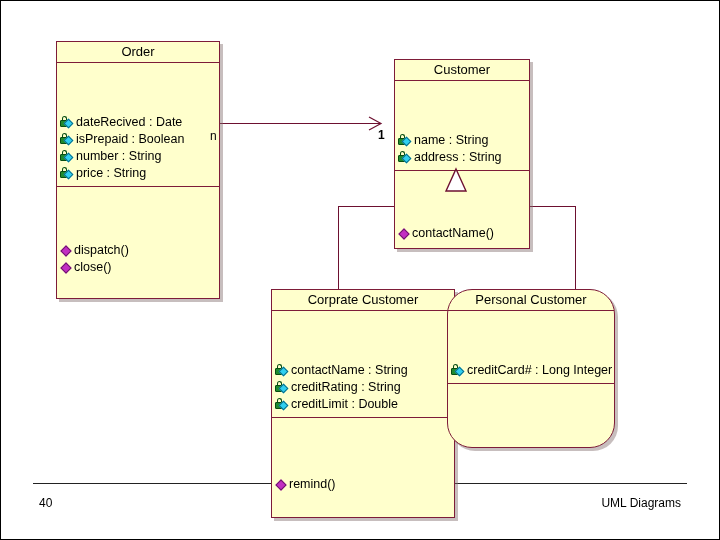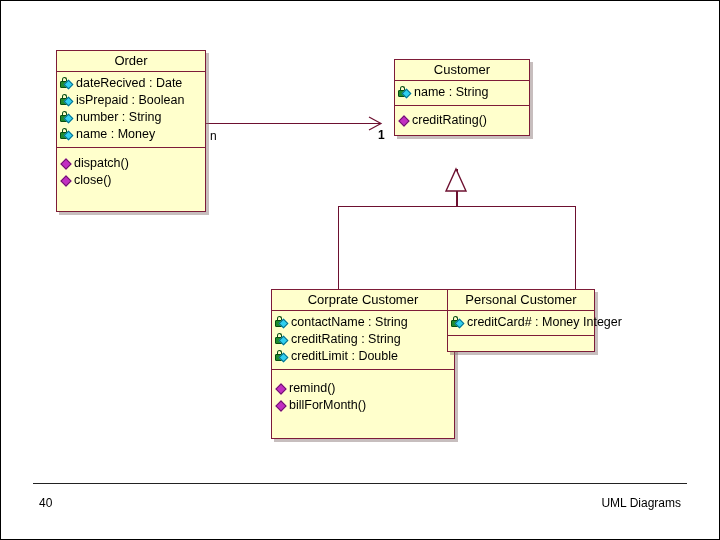--- a/index.html
+++ b/index.html
@@ -34,20 +34,21 @@
     font-size: 13px;
     color: #000000;
     padding: 2px 4px 3px 4px;
     border-bottom: 1px solid #7d1c38;
     line-height: 15px;
     white-space: nowrap;
   }
   .uml-compartment {
     border-bottom: 1px solid #7d1c38;
     padding: 3px 2px 4px 3px;
+    margin-top: 48px;
   }
   .uml-compartment.last {
     border-bottom: none;
   }
   .uml-row {
     display: flex;
     align-items: center;
     font-size: 12.5px;
     color: #000000;
     line-height: 17px;
@@ -184,21 +185,21 @@
 
   <div class="line-v thick" style="left:455px; top:168px; height:38px;"></div>
   <svg class="tri-hollow" style="left:441px; top:166px;" width="28" height="26" viewBox="0 0 28 26">
     <polygon points="14,2 24,24 4,24" fill="#ffffff" stroke="#6d1030" stroke-width="1.4"></polygon>
   </svg>
 
   <div class="line-h" style="left:337px; top:205px; width:238px;"></div>
   <div class="line-v" style="left:337px; top:205px; height:84px;"></div>
   <div class="line-v" style="left:574px; top:205px; height:84px;"></div>
 
-  <div class="uml-class" style="left:55px; top:49px; width:150px;">
+  <div class="uml-class" style="left:55px; top:40px; width:164px;">
     <div class="uml-title">Order</div>
     <div class="uml-compartment">
       <div class="uml-row">
         <span class="icon-attr">
           <span class="lock-shackle"></span>
             <span class="lock-body"></span>
             <span class="diamond"></span>
         </span>
         <span class="uml-row-text">dateRecived : Date</span>
       </div>
@@ -217,21 +218,21 @@
             <span class="diamond"></span>
         </span>
         <span class="uml-row-text">number : String</span>
       </div>
       <div class="uml-row">
         <span class="icon-attr">
           <span class="lock-shackle"></span>
             <span class="lock-body"></span>
             <span class="diamond"></span>
         </span>
-        <span class="uml-row-text">name : Money</span>
+        <span class="uml-row-text">price : String</span>
       </div>
     </div>
     <div class="uml-compartment last" style="padding-top:7px; padding-bottom:22px;">
       <div class="uml-row">
         <span class="icon-method">
           <span class="diamond"></span>
         </span>
         <span class="uml-row-text">dispatch()</span>
       </div>
       <div class="uml-row">
@@ -247,27 +248,35 @@
     <div class="uml-title">Customer</div>
     <div class="uml-compartment">
       <div class="uml-row">
         <span class="icon-attr">
           <span class="lock-shackle"></span>
             <span class="lock-body"></span>
             <span class="diamond"></span>
         </span>
         <span class="uml-row-text">name : String</span>
       </div>
+      <div class="uml-row">
+        <span class="icon-attr">
+          <span class="lock-shackle"></span>
+            <span class="lock-body"></span>
+            <span class="diamond"></span>
+        </span>
+        <span class="uml-row-text">address : String</span>
+      </div>
     </div>
     <div class="uml-compartment last" style="padding-top:6px; padding-bottom:6px;">
       <div class="uml-row">
         <span class="icon-method">
           <span class="diamond"></span>
         </span>
-        <span class="uml-row-text">creditRating()</span>
+        <span class="uml-row-text">contactName()</span>
       </div>
     </div>
   </div>
 
   <div class="uml-class" style="left:270px; top:288px; width:184px;">
     <div class="uml-title">Corprate Customer</div>
     <div class="uml-compartment">
       <div class="uml-row">
         <span class="icon-attr">
           <span class="lock-shackle"></span>
@@ -293,39 +302,33 @@
         <span class="uml-row-text">creditLimit : Double</span>
       </div>
     </div>
     <div class="uml-compartment last" style="padding-top:10px; padding-bottom:24px;">
       <div class="uml-row">
         <span class="icon-method">
           <span class="diamond"></span>
         </span>
         <span class="uml-row-text">remind()</span>
       </div>
-      <div class="uml-row">
-        <span class="icon-method">
-          <span class="diamond"></span>
-        </span>
-        <span class="uml-row-text">billForMonth()</span>
-      </div>
     </div>
   </div>
 
-  <div class="uml-class" style="left:446px; top:288px; width:148px;">
+  <div class="uml-class" style="left:446px; top:288px; width:168px;border-radius:25px;">
     <div class="uml-title">Personal Customer</div>
     <div class="uml-compartment">
       <div class="uml-row">
         <span class="icon-attr">
           <span class="lock-shackle"></span>
             <span class="lock-body"></span>
             <span class="diamond"></span>
         </span>
-        <span class="uml-row-text">creditCard# : Money Integer</span>
+        <span class="uml-row-text">creditCard# : Long Integer</span>
       </div>
     </div>
     <div class="uml-compartment last" style="height:15px; padding:0;"></div>
   </div>
 
   <div id="footer-rule"></div>
   <div class="footer-text" id="footer-page-number">40</div>
   <div class="footer-text" id="footer-title">UML Diagrams</div>
 
 </div>

